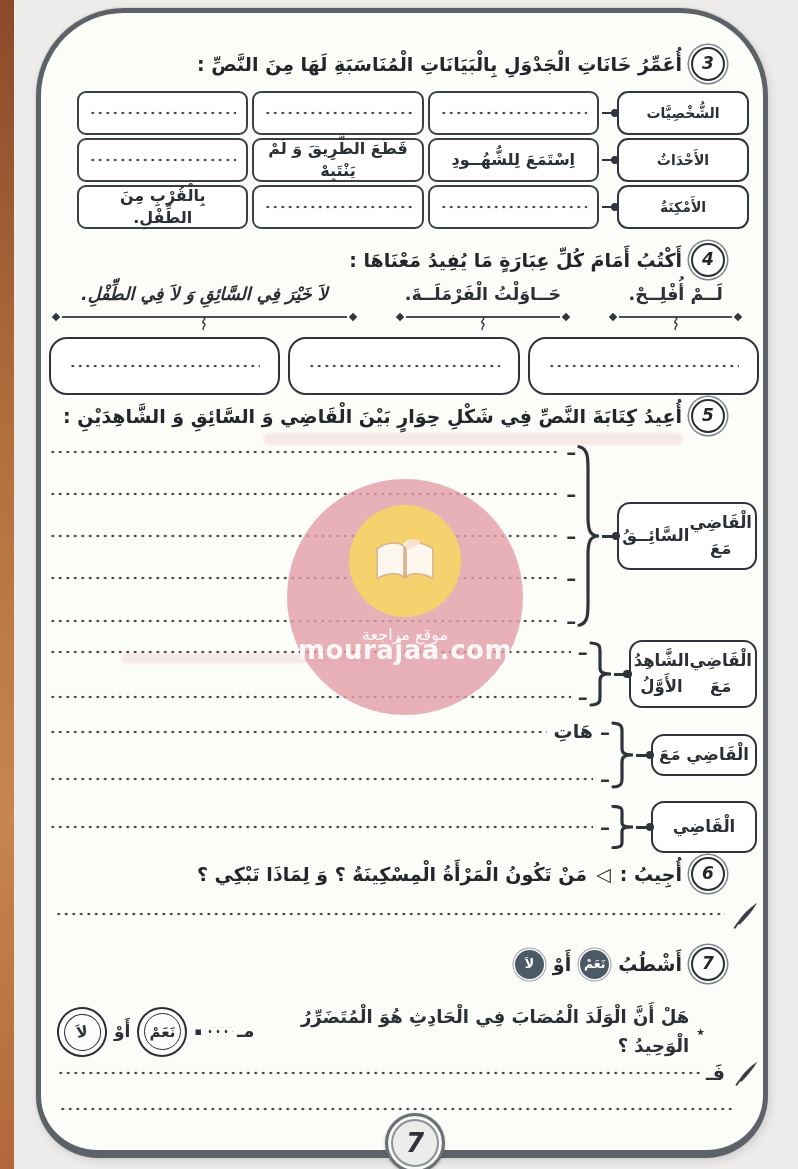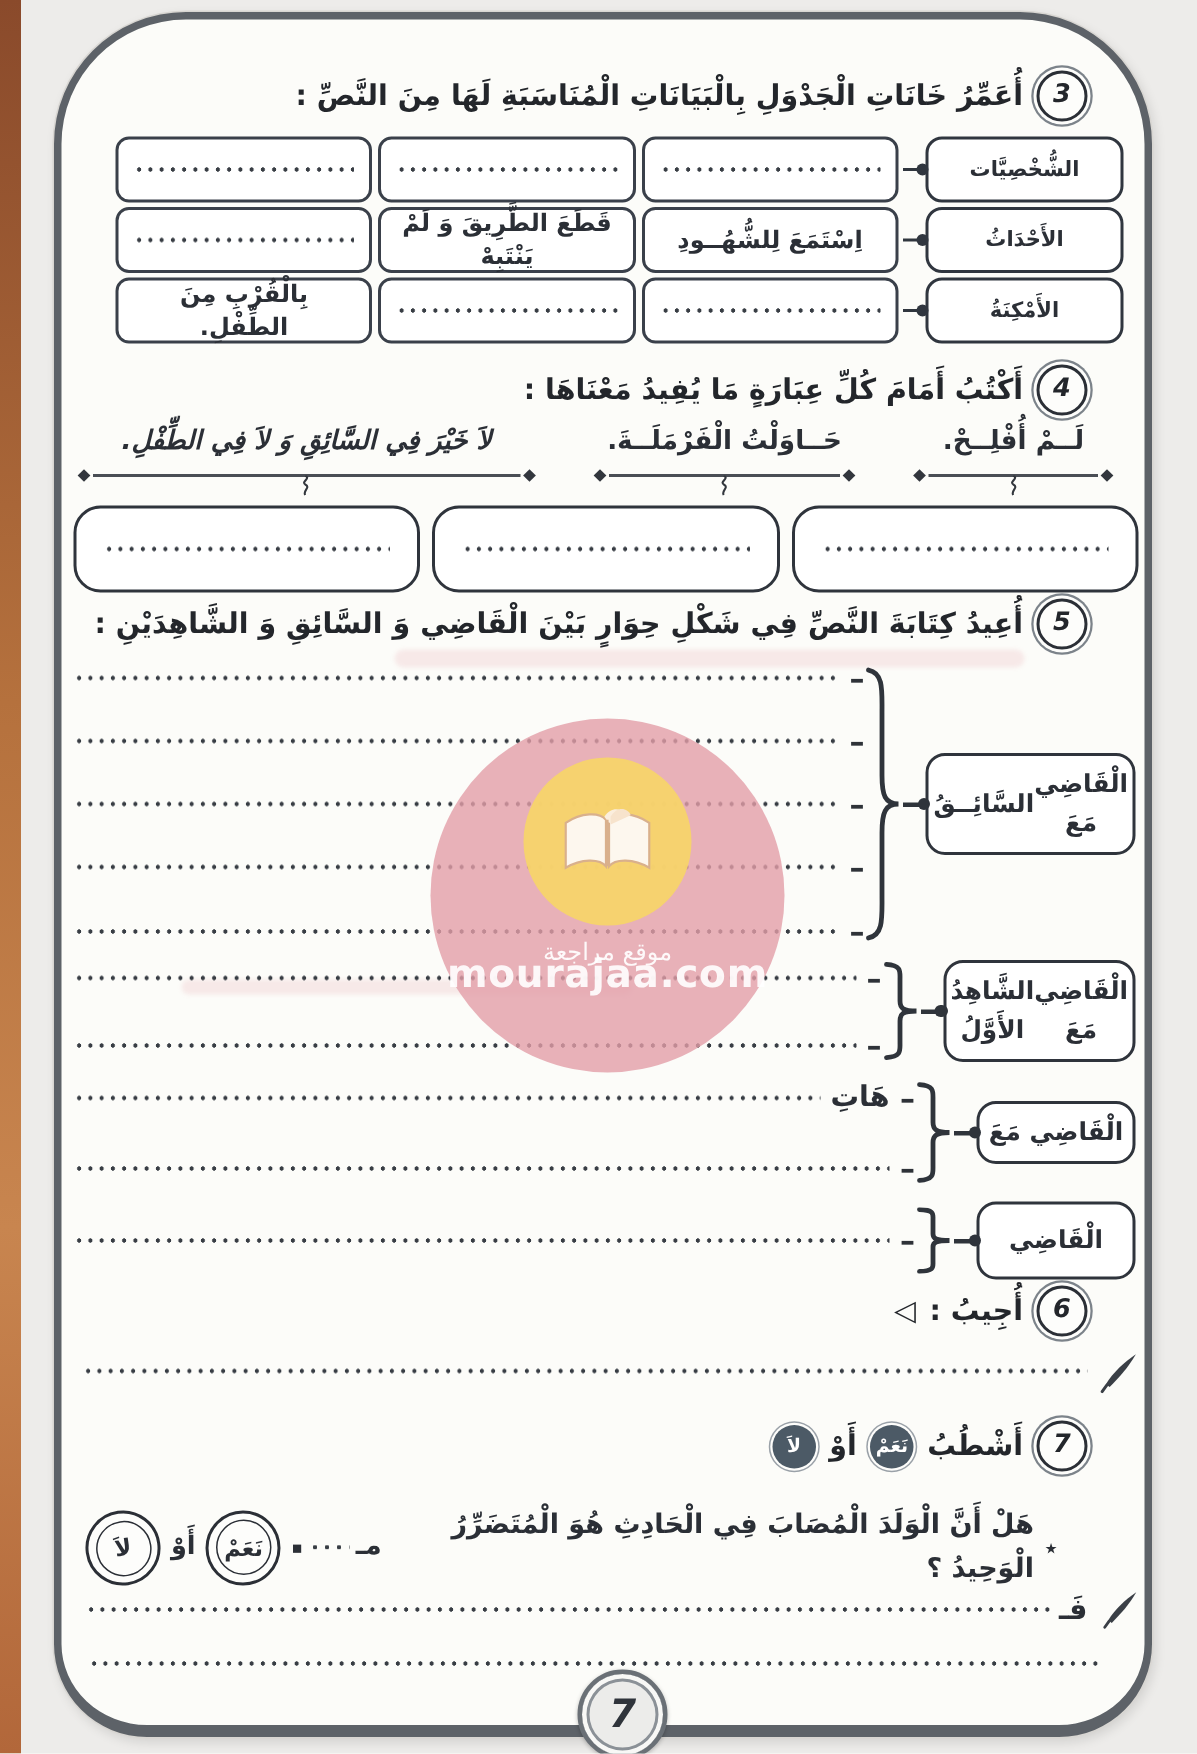--- a/index.html
+++ b/index.html
@@ -358,20 +358,21 @@
         </svg>
       </div>
       <div class="t1">موقع مراجعة</div>
       <div class="t2">mourajaa.com</div>
     </div>
 
     <div class="ex-head" style="top:844px;">
       <span class="numb">6</span>
       <span>أُجِيبُ :</span>
       <span>◁</span>
+      <span>مَنْ تَكُونُ الْمَرْأَةُ الْمِسْكِينَةُ ؟ وَ لِمَاذَا تَبْكِي ؟</span>
     </div>
 
     <div class="ansrow" style="top:884px;right:2px;left:14px;height:34px;">
       <span class="pen">
         <svg viewBox="0 0 24 24" width="30" height="30">
             <path d="M5 19 C9 12.5 14.5 7.5 21 3 C17 10 12 15.5 7 20.5 Z" fill="#3a3f46"></path>
             <path d="M5.5 19.5 L3 23" stroke="#3a3f46" stroke-width="1.6" stroke-linecap="round"></path>
           </svg>
       </span>
       <div class="dots"></div>

